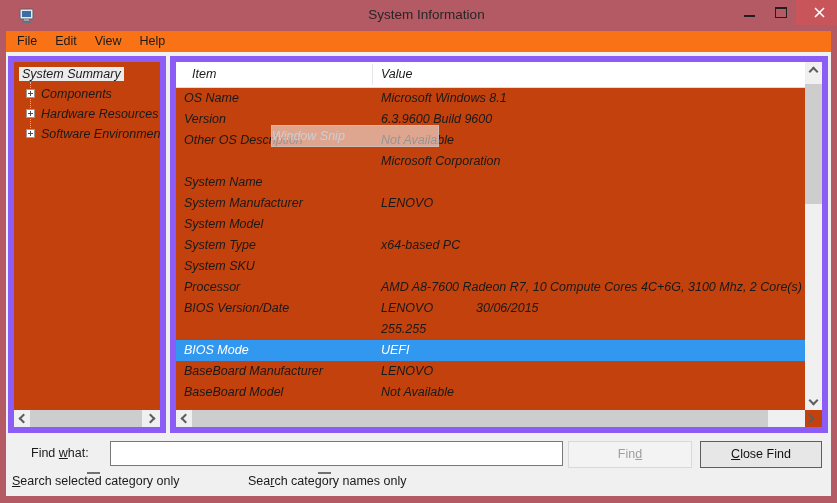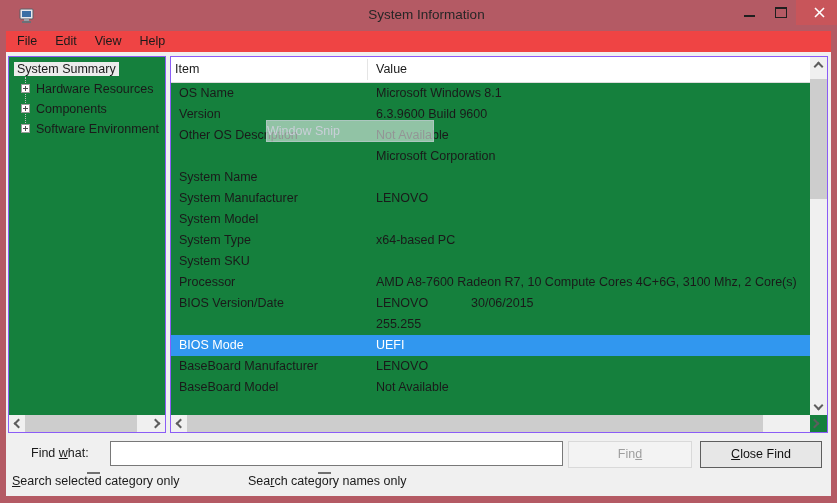--- a/index.html
+++ b/index.html
@@ -7,42 +7,42 @@
   
   .titlebar{position:absolute;left:8px;top:0;width:100%;height:22px;}
   .title{position:absolute;left:0;top:0;width:100%;text-align:center;line-height:30px;font-size:13.5px;color:#262626;}
   .app-icon{position:absolute;left:10px;top:7px;width:17px;height:17px;}
   .controls{position:absolute;right:2px;top:0;height:26px;display:flex;}
   .ctl{width:31px;height:25px;display:flex;align-items:center;justify-content:center;}
   .ctl.close{width:47px;background:#c8555a;}
   .glyph-min{width:11px;height:2px;background:#1f1f1f;margin-top:6px;}
   .glyph-max{width:10px;height:8px;border:1px solid #1f1f1f;border-top:2px solid #1f1f1f;}
   
-  .menubar{position:absolute;left:6px;top:31px;width:825px;height:21px;background:#ef4444;font-size:12.5px;color:#1a1a1a;line-height:21px;}
+  .menubar{position:absolute;left:6px;top:31px;width:825px;height:21px;background:#f97316;font-size:12.5px;color:#1a1a1a;line-height:21px;}
   .menu-item{display:inline-block;padding:0 9px;}
   .menu-item:first-child{margin-left:2px;}
   
   .client{position:absolute;left:6px;top:52px;width:825px;height:444px;background:#f0f0f0;}
-  .panel{position:absolute;background:#15803d;border:1px solid #8b5cf6;box-sizing:border-box;overflow:hidden;}
+  .panel{position:absolute;background:#c2410c;border:6px solid #8b5cf6;box-sizing:border-box;overflow:hidden;font-style:italic;}
   
   .tree{left:2px;top:4px;width:158px;height:377px;font-size:12.5px;color:#1a1a1a;}
   .tree-rows{position:absolute;left:0;top:2px;right:0;bottom:17px;}
   .trow-tree{position:relative;height:20px;line-height:20px;white-space:nowrap;}
   .tlabel{padding:0 3px;}
   .trow-tree.sel .tlabel{background:#ececec;}
   .trow-tree .tlabel{margin-left:5px;}
   .trow-tree.child .tlabel{margin-left:24px;}
   .expander{position:absolute;left:12px;top:5px;width:9px;height:9px;border:1px solid #9a9a9a;background:#fff;box-sizing:border-box;}
   .expander::before{content:"";position:absolute;left:1px;top:3px;width:5px;height:1px;background:#4d4d4d;}
   .expander::after{content:"";position:absolute;left:3px;top:1px;width:1px;height:5px;background:#4d4d4d;}
   .treeline{position:absolute;left:16px;top:20px;width:1px;height:52px;border-left:1px dotted #bdbdbd;}
   
   .grid{left:164px;top:4px;width:658px;height:377px;font-size:12.5px;color:#1a1a1a;}
   .ghead{position:absolute;left:0;top:0;right:17px;height:25px;border-bottom:1px solid #dcdcdc;background:#fff;}
-  .ghead .col1{position:absolute;left:4px;top:0;line-height:25px;}
+  .ghead .col1{position:absolute;left:16px;top:0;line-height:25px;}
   .ghead .col2{position:absolute;left:205px;top:0;line-height:25px;}
   .colsep{position:absolute;left:196px;top:2px;width:1px;height:21px;background:#e5e5e5;}
   .grows{position:absolute;left:0;top:26px;width:641px;bottom:17px;overflow:hidden;}
   .grow{position:relative;height:21px;line-height:21px;white-space:nowrap;}
   .grow .item{position:absolute;left:8px;}
   .grow .val{position:absolute;left:205px;}
   .grow .val2{position:absolute;left:300px;}
   .grow.sel{background:#3197ef;color:#fff;}
   
   .watermark{position:absolute;left:95px;top:63px;width:168px;height:22px;border:1px solid rgba(195,203,213,.55);background:rgba(247,249,252,.55);color:#c9cfd8;font-size:12.5px;line-height:21px;box-sizing:border-box;white-space:nowrap;overflow:hidden;}
@@ -103,22 +103,22 @@
   </div>
 
   <div class="menubar"><span class="menu-item">File</span><span class="menu-item">Edit</span><span class="menu-item">View</span><span class="menu-item">Help</span></div>
 
   <div class="client">
 
     <div class="panel tree">
       <div class="treeline"></div>
       <div class="tree-rows">
           <div class="trow-tree sel"><span class="tlabel">System Summary</span></div>
+          <div class="trow-tree child"><span class="expander"></span><span class="tlabel">Components</span></div>
           <div class="trow-tree child"><span class="expander"></span><span class="tlabel">Hardware Resources</span></div>
-          <div class="trow-tree child"><span class="expander"></span><span class="tlabel">Components</span></div>
           <div class="trow-tree child"><span class="expander"></span><span class="tlabel">Software Environment</span></div>
         </div>
       <div class="hscroll">
         <span class="sarrow" style="left:0;">
             <i class="chev left"></i>
           </span>
         <span class="hthumb"></span>
         <span class="sarrow" style="right:0;">
             <i class="chev right"></i>
           </span>

